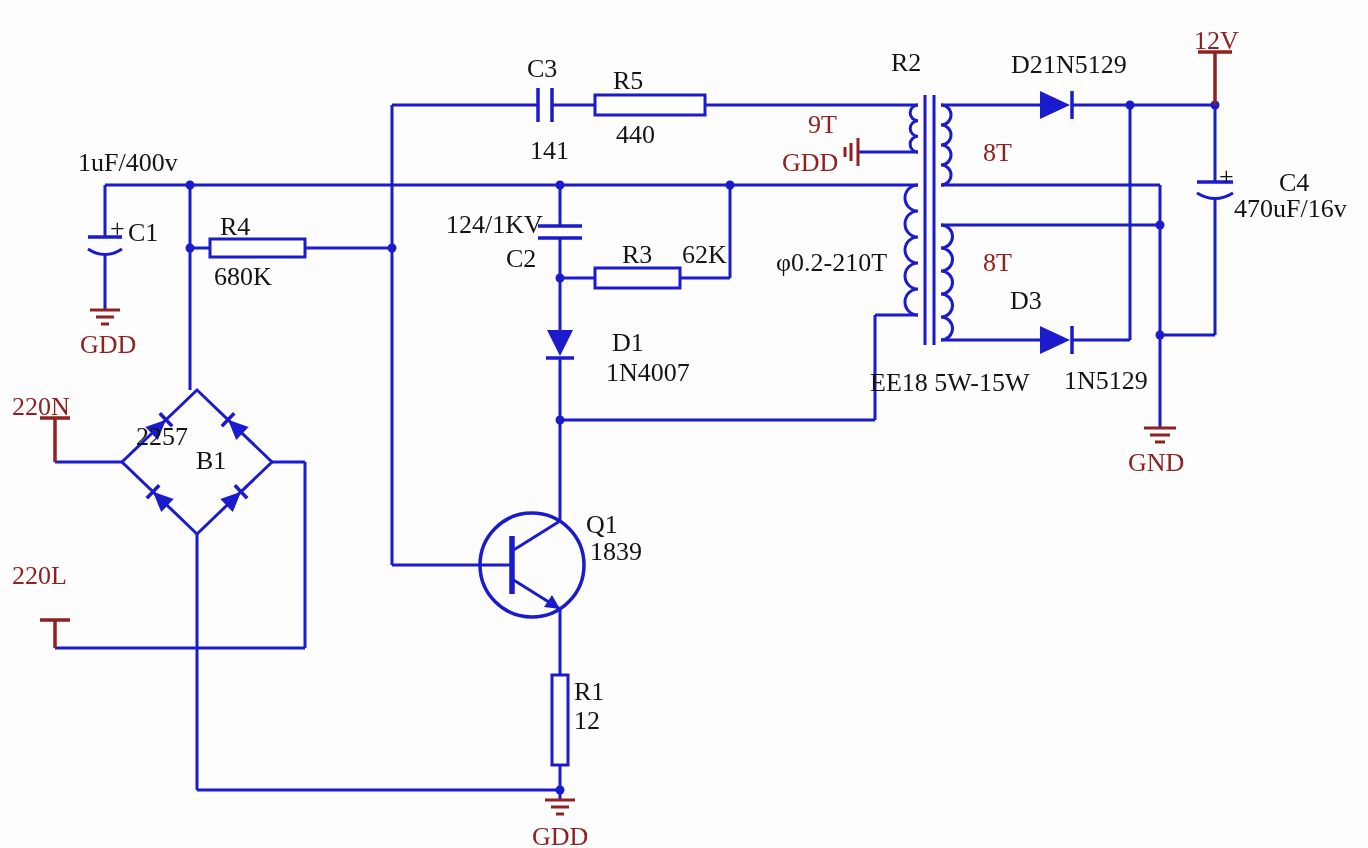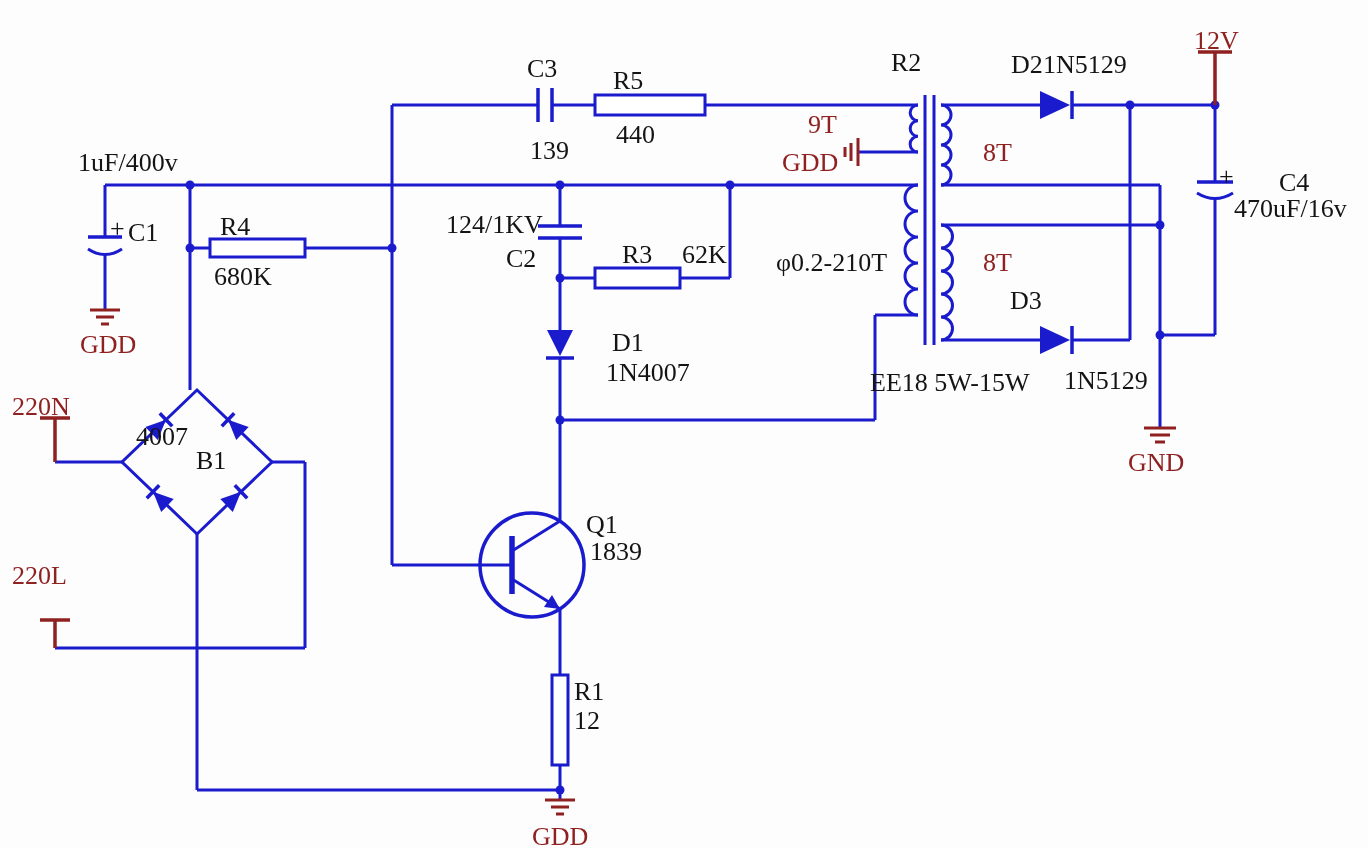--- a/index.html
+++ b/index.html
@@ -158,29 +158,29 @@
     <g>
       <path class="r" d="M545,800 H575 M551,807 H569 M556,814 H564"></path>
     </g>
   </svg>
 
   <div class="lbl" style="left:78px;top:148px">1uF/400v</div>
   <div class="lbl" style="left:110px;top:214px">+</div>
   <div class="lbl" style="left:128px;top:218px">C1</div>
   <div class="lbl red" style="left:80px;top:330px">GDD</div>
   <div class="lbl red" style="left:12px;top:392px">220N</div>
-  <div class="lbl" style="left:136px;top:422px">4007</div>
+  <div class="lbl" style="left:136px;top:422px">2257</div>
   <div class="lbl" style="left:196px;top:446px">B1</div>
   <div class="lbl red" style="left:12px;top:561px">220L</div>
 
   <div class="lbl" style="left:220px;top:212px">R4</div>
   <div class="lbl" style="left:214px;top:262px">680K</div>
 
   <div class="lbl" style="left:527px;top:54px">C3</div>
-  <div class="lbl" style="left:530px;top:136px">139</div>
+  <div class="lbl" style="left:530px;top:136px">141</div>
   <div class="lbl" style="left:613px;top:66px">R5</div>
   <div class="lbl" style="left:616px;top:120px">440</div>
 
   <div class="lbl" style="left:446px;top:210px">124/1KV</div>
   <div class="lbl" style="left:506px;top:244px">C2</div>
   <div class="lbl" style="left:622px;top:240px">R3</div>
   <div class="lbl" style="left:682px;top:240px">62K</div>
 
   <div class="lbl" style="left:612px;top:328px">D1</div>
   <div class="lbl" style="left:606px;top:358px">1N4007</div>

